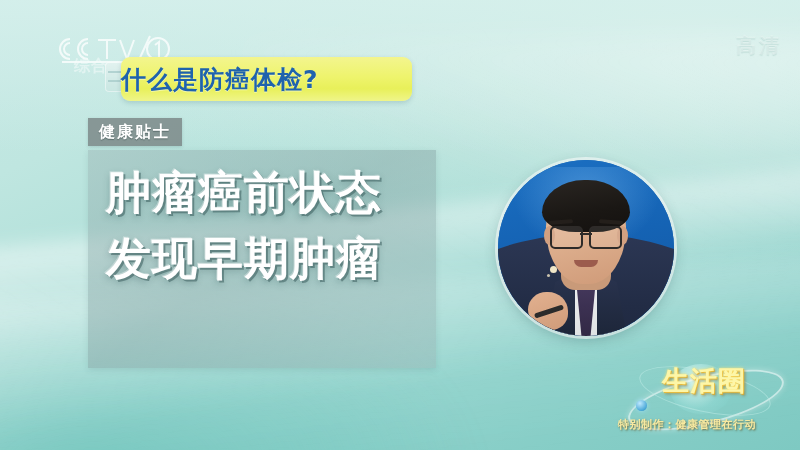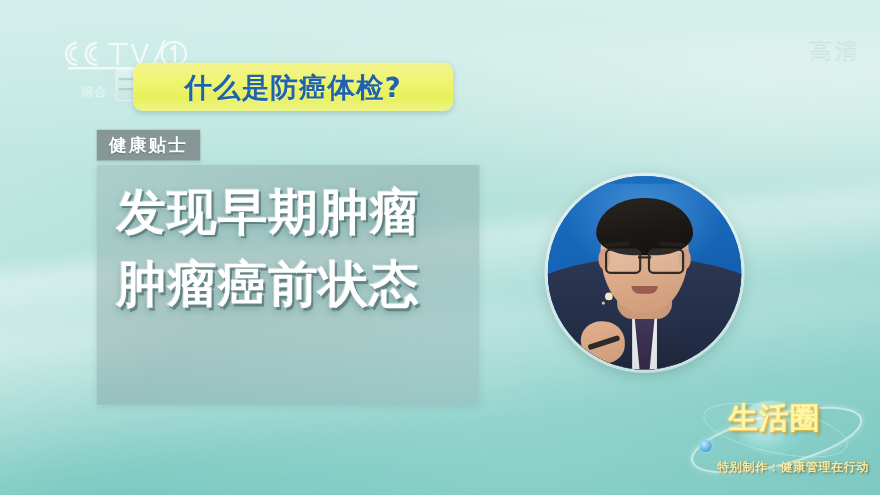--- a/index.html
+++ b/index.html
@@ -100,21 +100,20 @@
     position: absolute;
     left: 121px;
     top: 57px;
     width: 291px;
     height: 44px;
     border-radius: 9px;
     background: linear-gradient(180deg, #f3f58e 0%, #eef46d 45%, #e8f05a 72%, #eff58a 100%);
     box-shadow: 0 2px 5px rgba(40,90,100,0.20);
     display: flex;
     align-items: center;
-    justify-content: center;
   }
   .title-banner-text {
     font-size: 25px;
     font-weight: 700;
     color: #1f63ad;
     letter-spacing: 1px;
     line-height: 1;
     white-space: nowrap;
     text-shadow: 0 1px 0 rgba(255,255,255,0.45);
   }
@@ -456,21 +455,21 @@
     text-shadow:
       0 0 3px #ffe873,
       1px 1px 0 #d8a325,
       2px 2px 3px rgba(120,75,10,0.55);
   }
   .logo-tag {
     position: absolute;
     left: 0;
     right: 0;
     bottom: 0;
-    text-align: right;
+    text-align: left;
     font-size: 11px;
     font-weight: 700;
     letter-spacing: 0.5px;
     color: #f7e9a0;
     text-shadow: 1px 1px 2px rgba(90,70,20,0.70);
     white-space: nowrap;
   }
 </style>
 </head>
 <body>
@@ -490,38 +489,38 @@
         <path d="M18,9 a10,10 0 1,0 0,20 M18,13 a6,6 0 1,0 0,12"></path>
         <path d="M36,9 a10,10 0 1,0 0,20 M36,13 a6,6 0 1,0 0,12"></path>
         <path d="M46,10 h18 M55,10 v19"></path>
         <path d="M68,10 l7,19 l7,-19"></path>
         <path d="M86,32 l12,-26"></path>
         <circle cx="106" cy="19" r="11"></circle>
         <path d="M103,15 l4,-3 v15"></path>
         <path d="M10,32 h90"></path>
       </g>
     </svg>
-    <div style="position:absolute;left:22px;top:26px;font-size:11px;font-weight:700;color:rgba(255,255,255,0.55);letter-spacing:1px;margin-top:20px;">综合</div>
+    <div style="position:absolute;left:22px;top:26px;font-size:16px;font-weight:700;color:rgba(255,255,255,0.55);letter-spacing:1px;">综合</div>
   </div>
 
   <div class="hd-mark">高清</div>
 
   <div class="banner-clip"></div>
   <div class="title-banner">
     <span class="title-banner-text">什么是防癌体检?</span>
   </div>
 
   <div class="tip-label">
     <span class="tip-label-text">健康贴士</span>
   </div>
 
   <div class="tip-panel">
     <div class="tip-panel-lines">
+      <div class="tip-line">肿瘤癌前状态</div>
       <div class="tip-line">发现早期肿瘤</div>
-      <div class="tip-line">肿瘤癌前状态</div>
     </div>
   </div>
 
   <div class="portrait">
     <div class="p-bg"></div>
     <div class="p-bg-glow"></div>
     <div class="p-shoulders"></div>
     <div class="p-shirt"></div>
     <div class="p-tie"></div>
     <div class="p-collar-l"></div>

